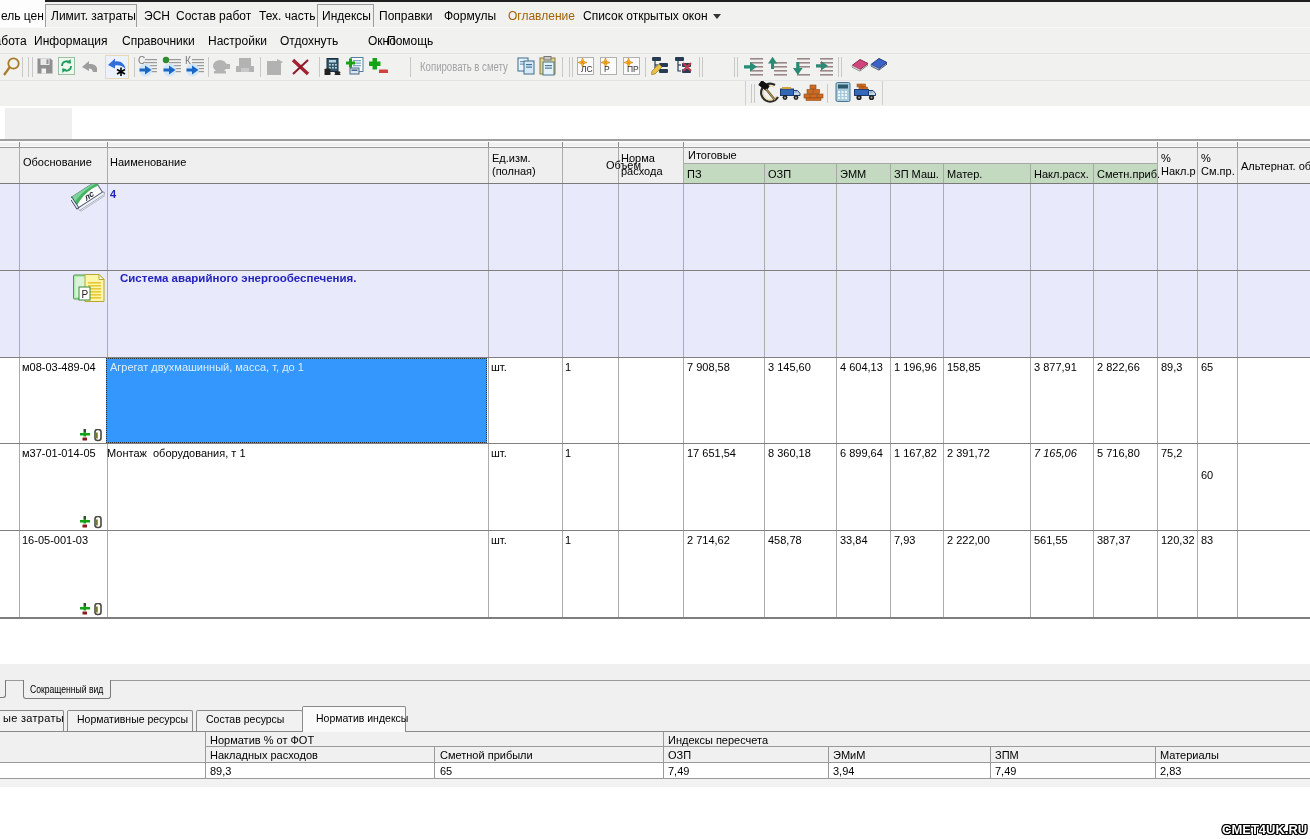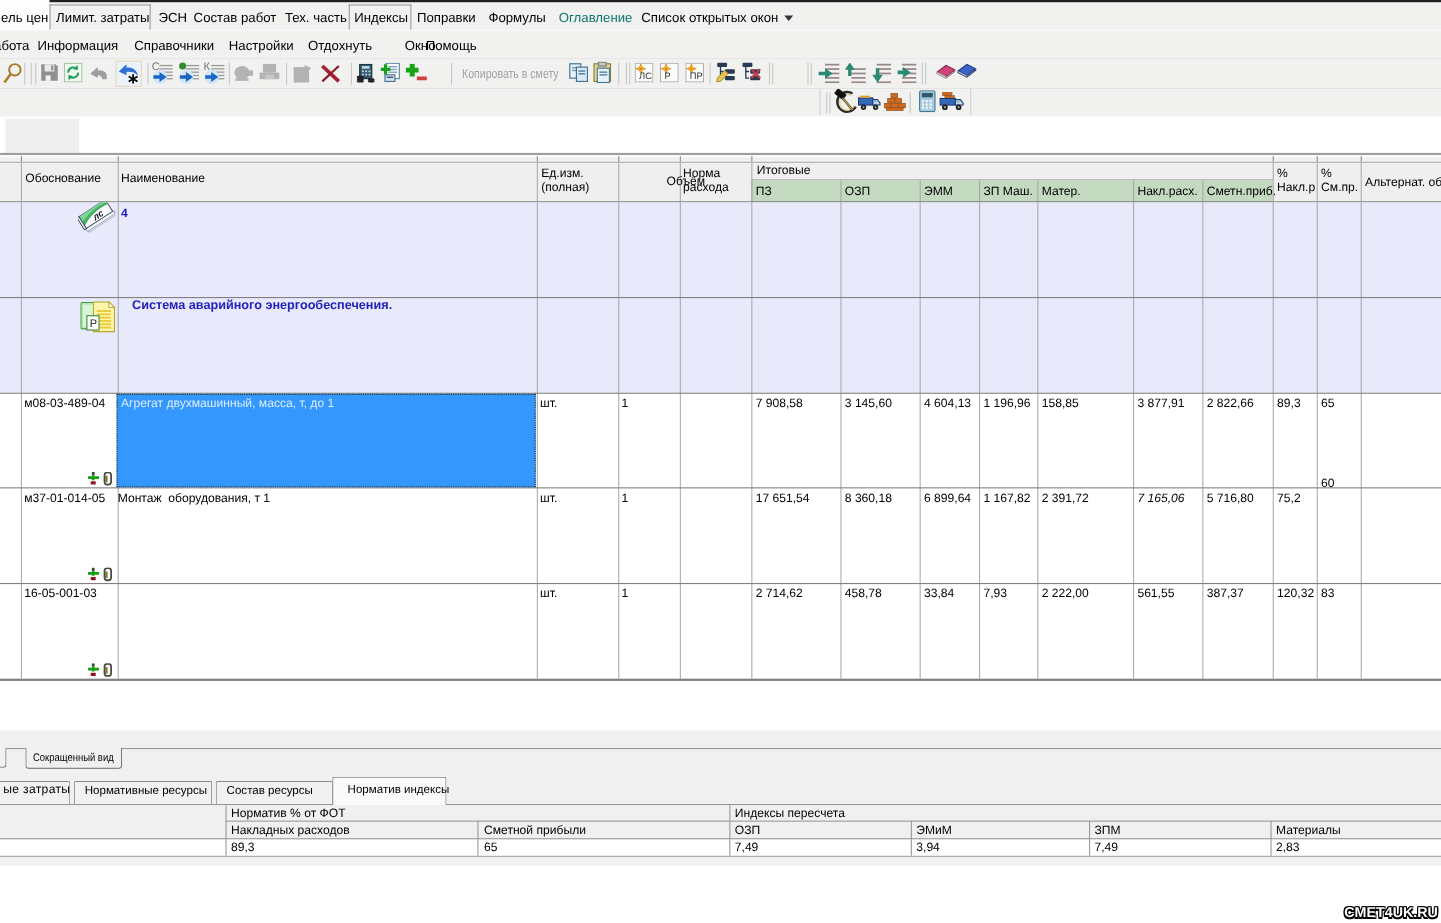--- a/index.html
+++ b/index.html
@@ -34,21 +34,21 @@
   <div class="ab" style="left:45px;top:4px;width:92px;height:23px;background:#f1f1f0;border:1px solid #9c9c9c;border-bottom:none;box-sizing:border-box;"></div>
   <div class="ab" style="left:317px;top:4px;width:57px;height:23px;background:#f1f1f0;border:1px solid #9c9c9c;border-bottom:none;box-sizing:border-box;"></div>
   <div class="ab t13" style="left:1px;top:10px;">ель цен</div>
   <div class="ab t13" style="left:51px;top:10px;">Лимит. затраты</div>
   <div class="ab t13" style="left:144px;top:10px;text-align:center;">ЭСН</div>
   <div class="ab t13" style="left:176px;top:10px;">Состав работ</div>
   <div class="ab t13" style="left:259px;top:10px;">Тех. часть</div>
   <div class="ab t13" style="left:322px;top:10px;">Индексы</div>
   <div class="ab t13" style="left:379px;top:10px;">Поправки</div>
   <div class="ab t13" style="left:444px;top:10px;">Формулы</div>
-  <div class="ab t13" style="left:508px;top:10px;color:#0f766e;">Оглавление</div>
+  <div class="ab t13" style="left:508px;top:10px;color:#a16207;">Оглавление</div>
   <div class="ab t13" style="left:583px;top:10px;">Список открытых окон</div>
   <div class="ab" style="left:713px;top:14px;width:0;height:0;border:4px solid transparent;border-top:5px solid #333;"></div>
 
   <div class="ab" style="left:0;top:27px;width:1310px;height:1px;background:#fafafa;"></div>
 
   <div class="ab" style="left:0;top:28px;width:1310px;height:26px;background:#f1f1f0;"></div>
   <div class="ab t13" style="left:-13px;top:35px;">Работа</div>
   <div class="ab t13" style="left:34px;top:35px;">Информация</div>
   <div class="ab t13" style="left:122px;top:35px;">Справочники</div>
   <div class="ab t13" style="left:208px;top:35px;">Настройки</div>
@@ -520,21 +520,21 @@
   <div class="num" style="left:491px;top:447px;">шт.</div>
   <div class="num" style="left:565px;top:447px;">1</div>
   <div class="num" style="left:687px;top:447px;">17 651,54</div>
   <div class="num" style="left:768px;top:447px;">8 360,18</div>
   <div class="num" style="left:840px;top:447px;">6 899,64</div>
   <div class="num" style="left:894px;top:447px;">1 167,82</div>
   <div class="num" style="left:947px;top:447px;">2 391,72</div>
   <div class="num" style="left:1034px;top:447px;font-style:italic;">7 165,06</div>
   <div class="num" style="left:1097px;top:447px;">5 716,80</div>
   <div class="num" style="left:1161px;top:447px;">75,2</div>
-  <div class="num" style="left:1201px;top:434px;">60</div>
+  <div class="num" style="left:1201px;top:469px;">60</div>
 
   <div class="num" style="left:22px;top:534px;">16-05-001-03</div>
   <div class="num" style="left:491px;top:534px;">шт.</div>
   <div class="num" style="left:565px;top:534px;">1</div>
   <div class="num" style="left:687px;top:534px;">2 714,62</div>
   <div class="num" style="left:768px;top:534px;">458,78</div>
   <div class="num" style="left:840px;top:534px;">33,84</div>
   <div class="num" style="left:894px;top:534px;">7,93</div>
   <div class="num" style="left:947px;top:534px;">2 222,00</div>
   <div class="num" style="left:1034px;top:534px;">561,55</div>

